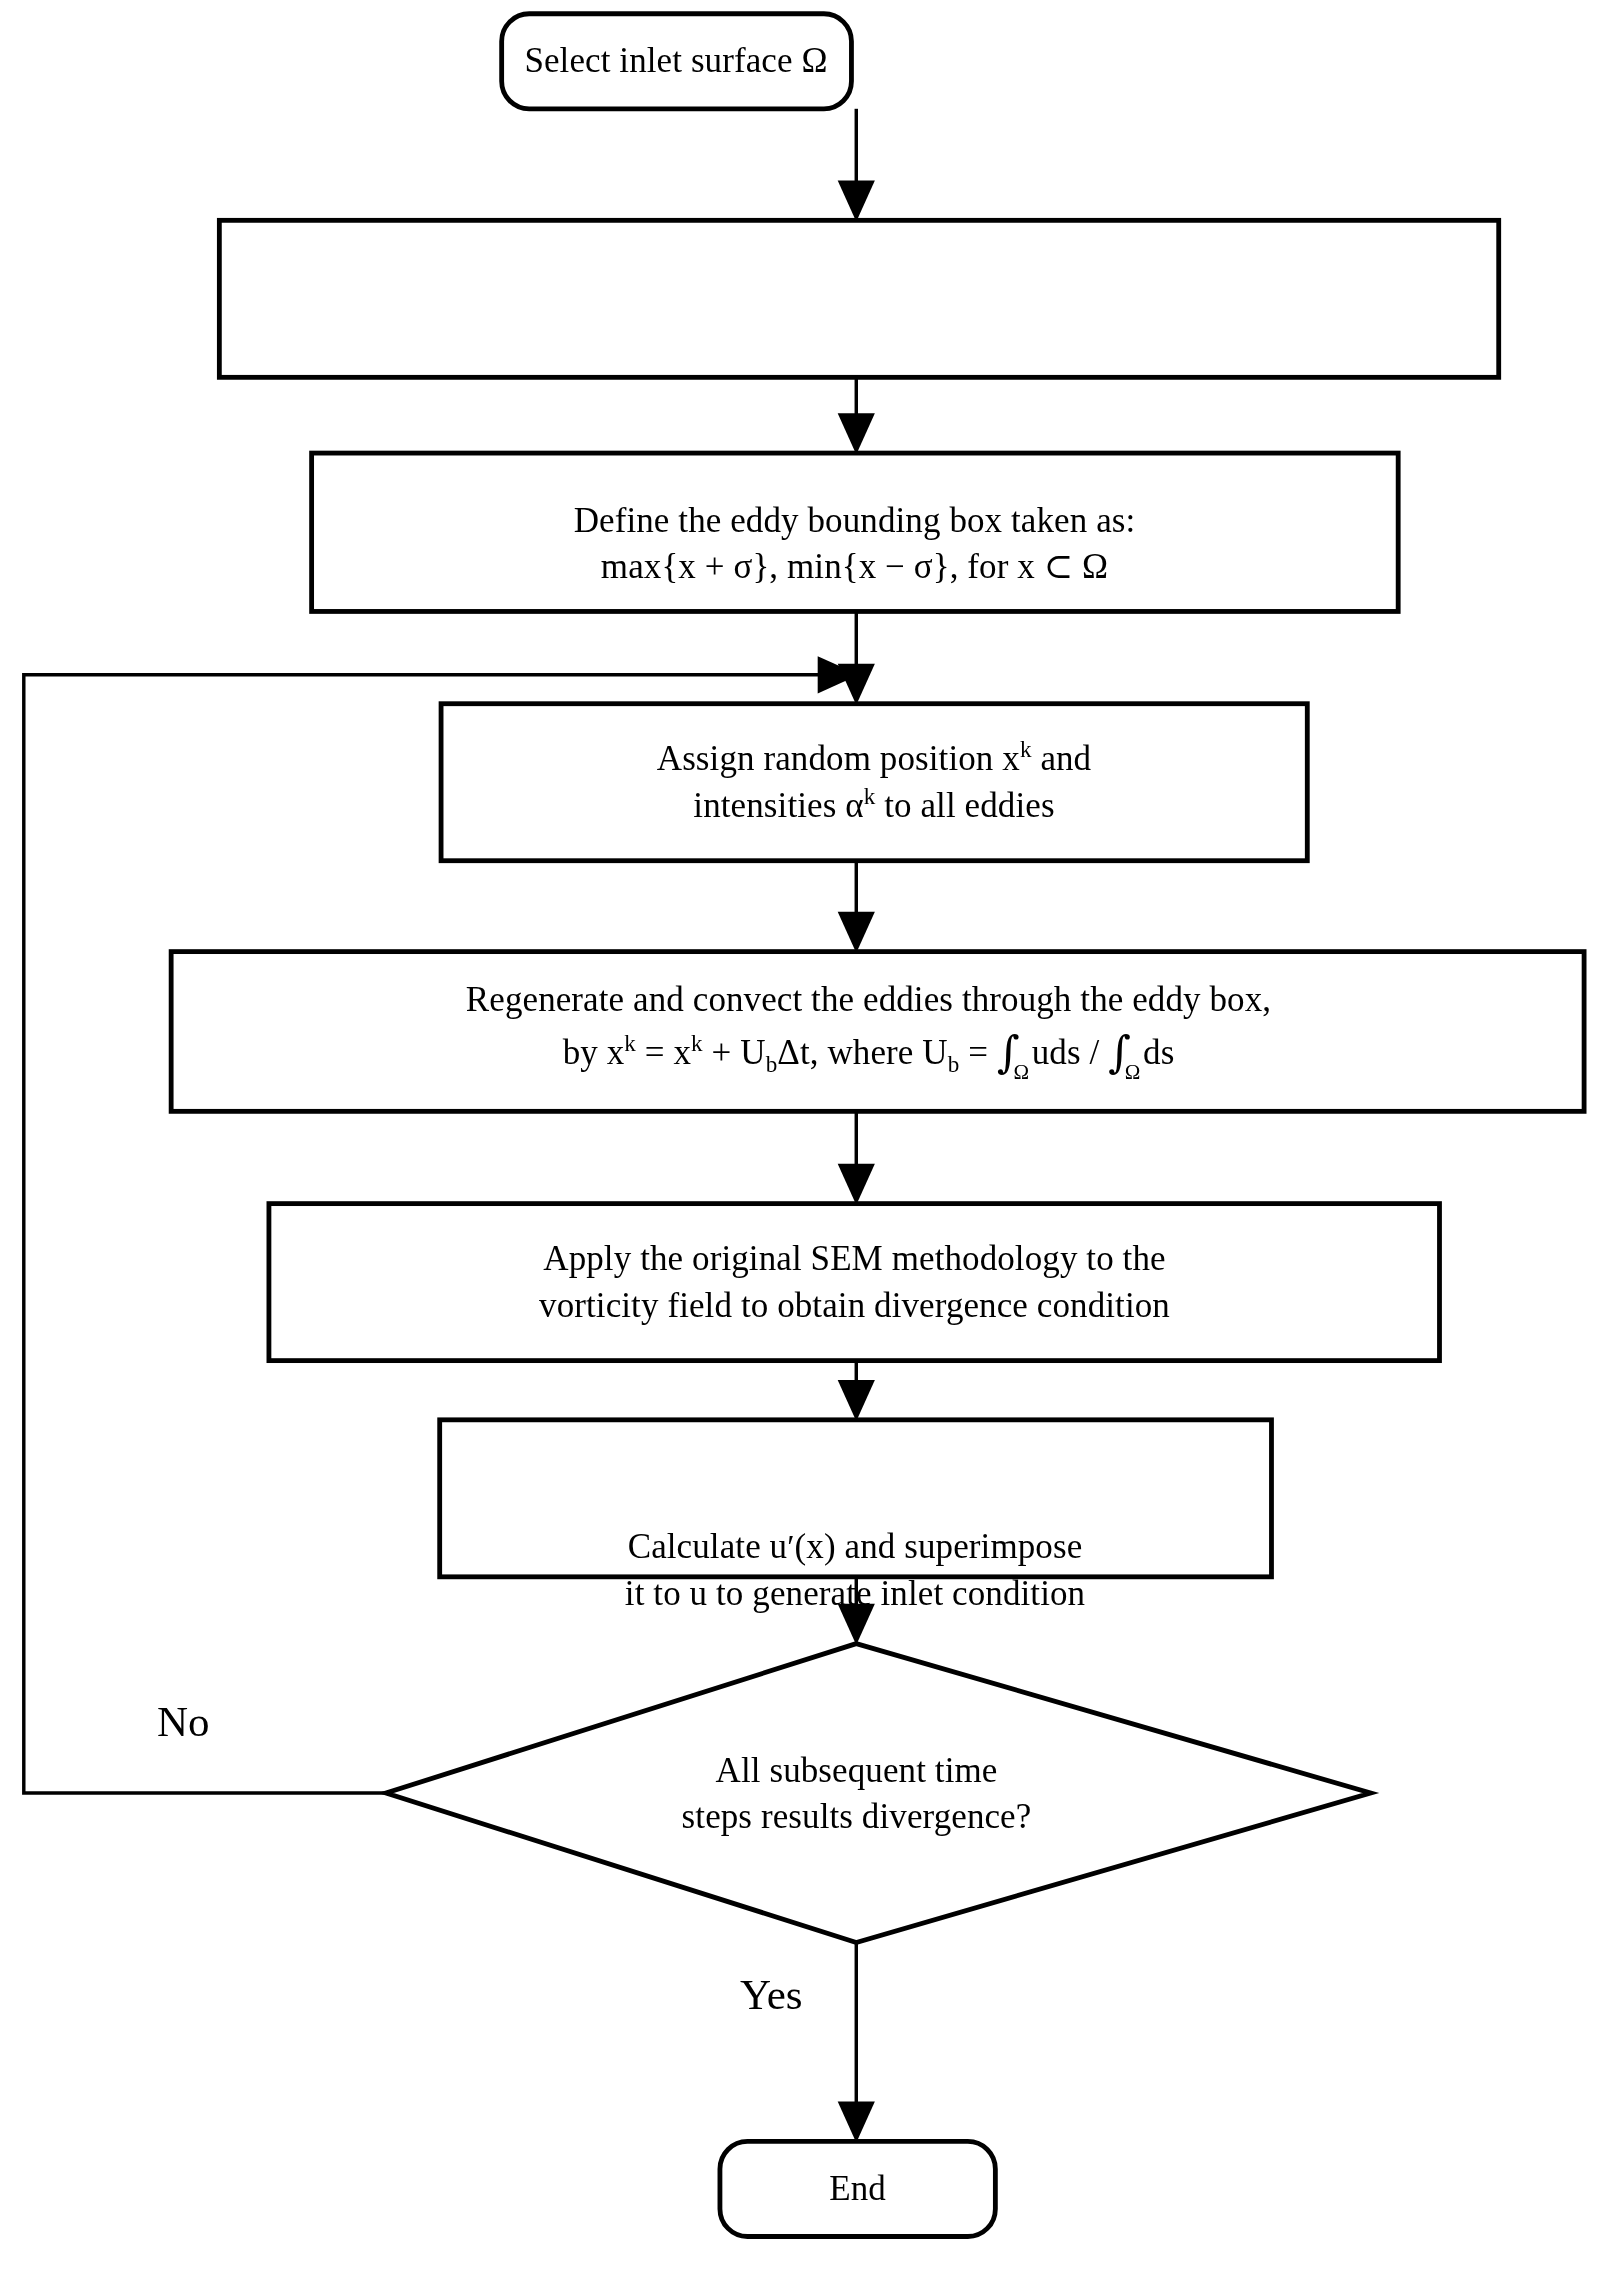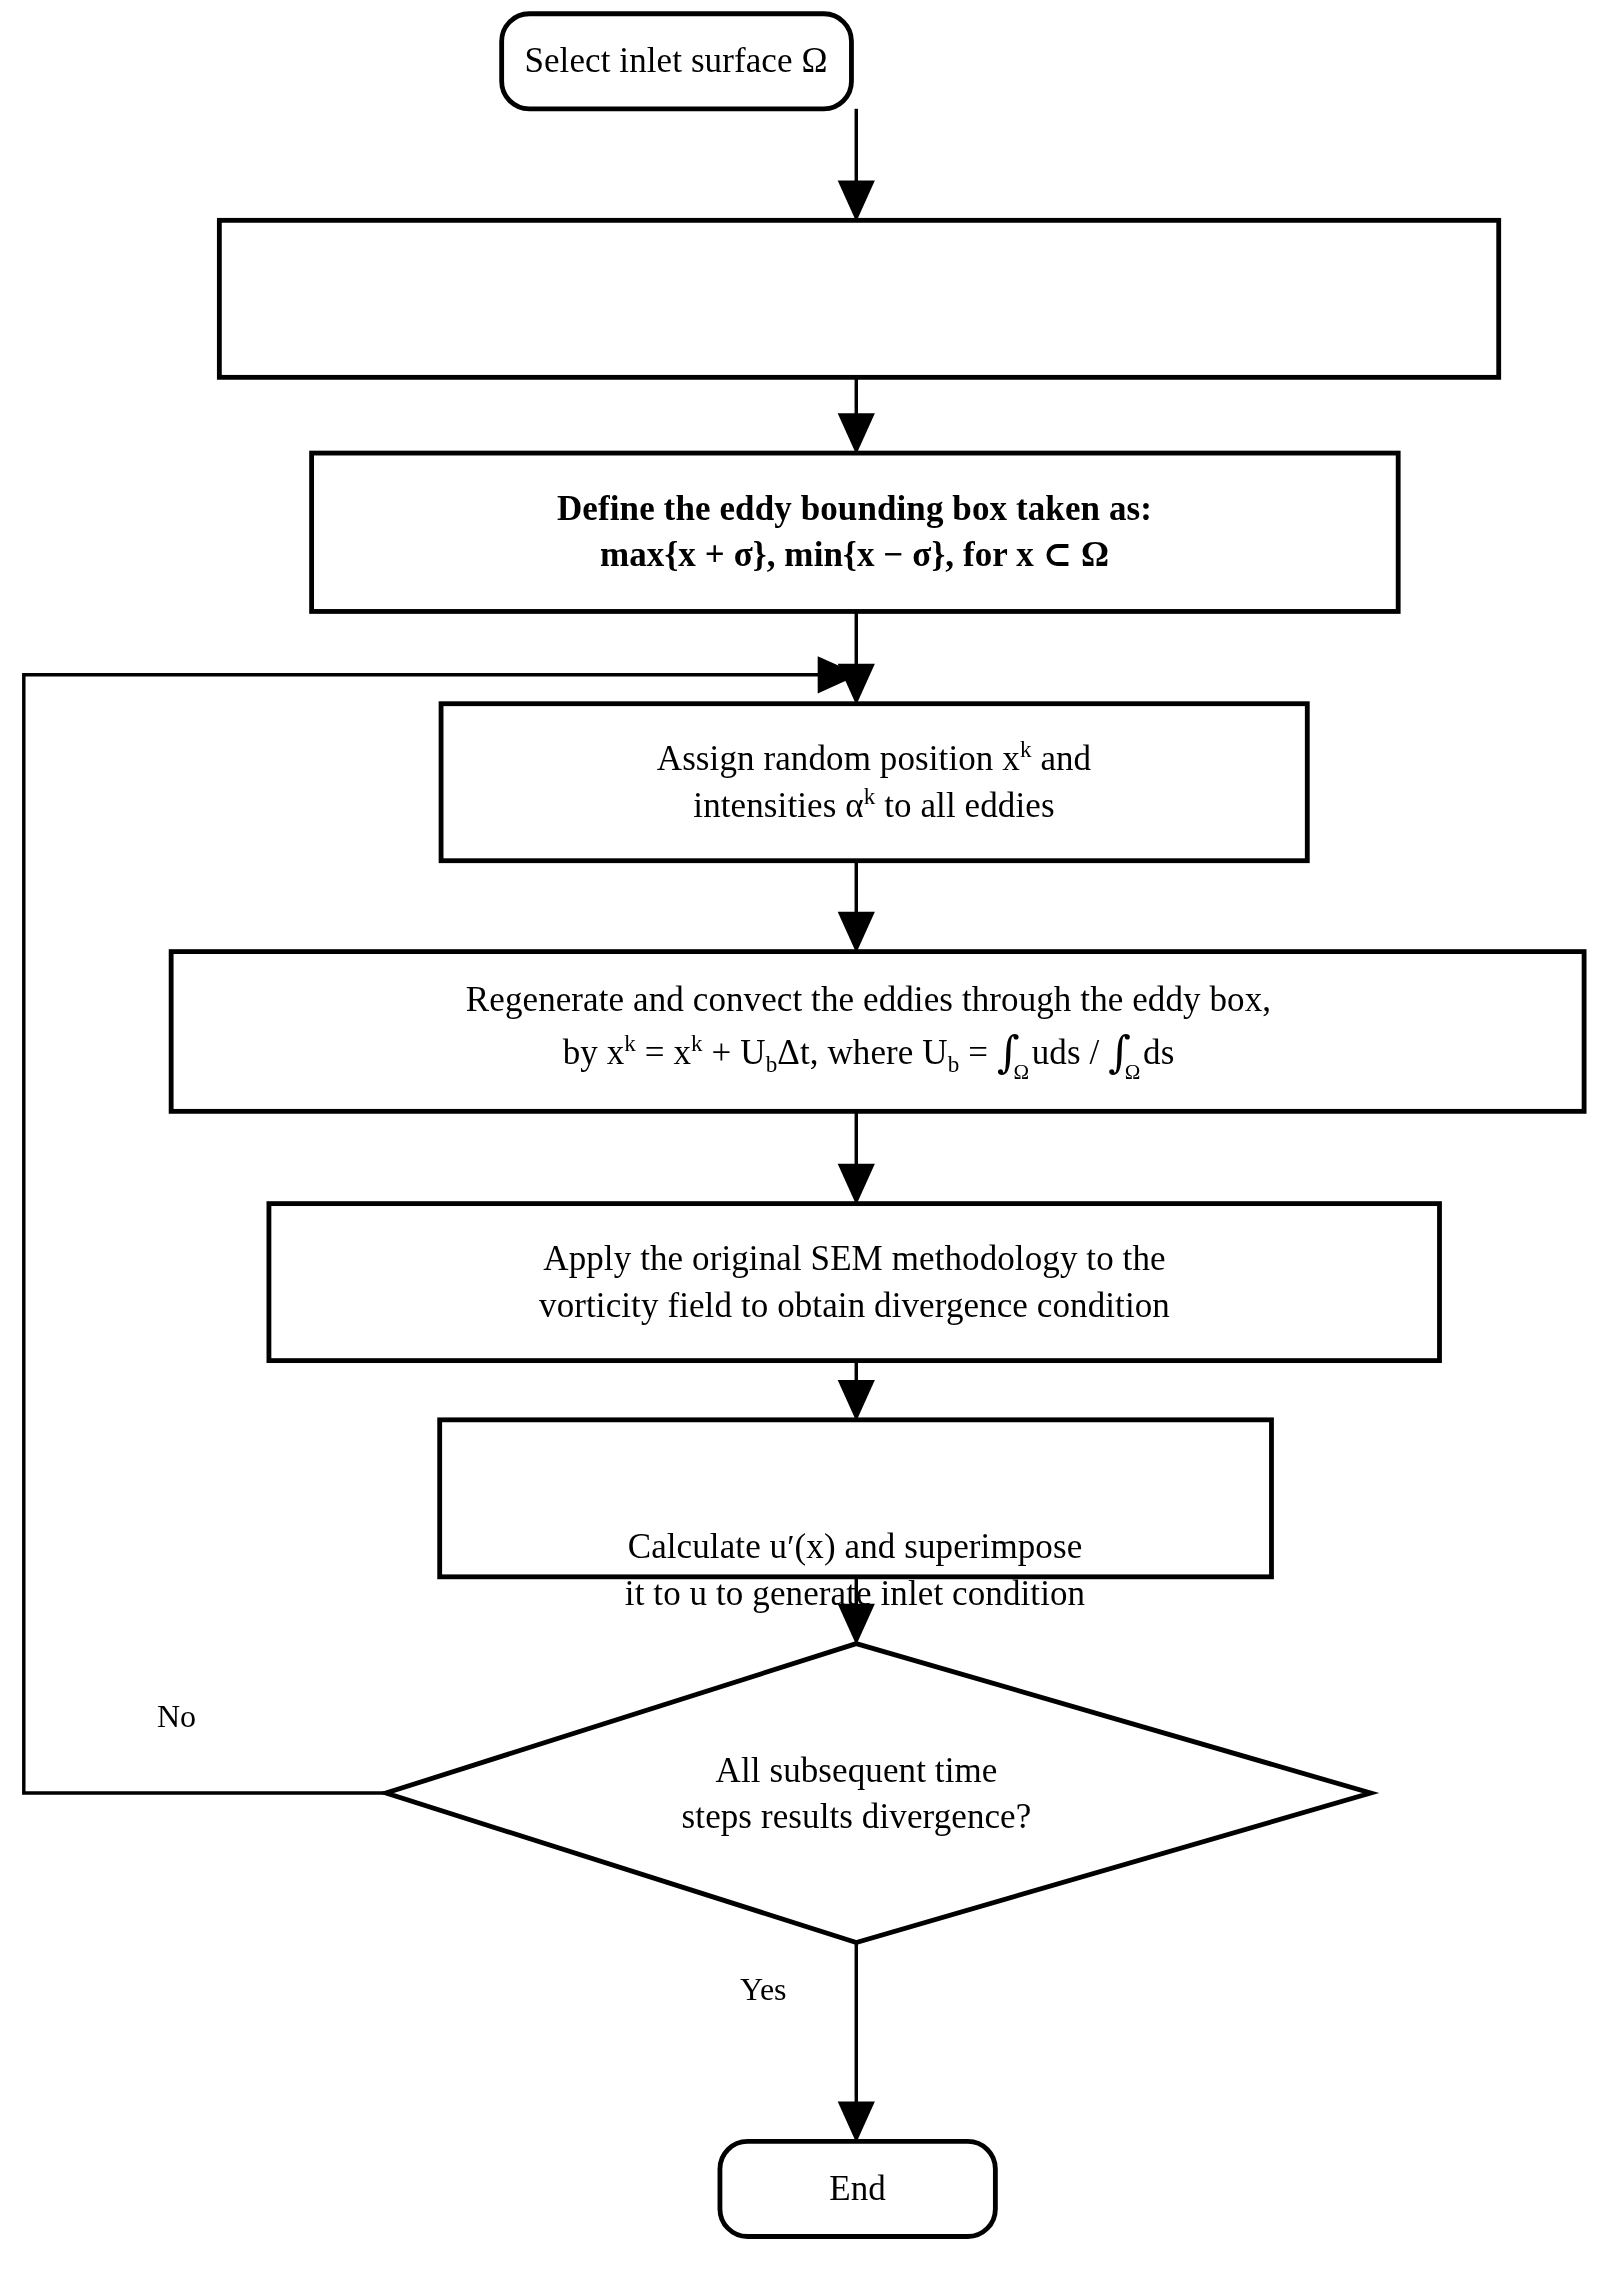--- a/index.html
+++ b/index.html
@@ -52,21 +52,21 @@
     font-size: 35px;
     line-height: 1.32;
     letter-spacing: 0.1px;
     pointer-events: none;
     white-space: nowrap;
   }
   .node-label .ln { display: block; }
   .edge-label {
     position: absolute;
     color: #000000;
-    font-size: 32px;
+    font-size: 43px;
     line-height: 1;
   }
   sup { font-size: 0.66em; vertical-align: super; line-height: 0; }
   sub { font-size: 0.66em; vertical-align: sub; line-height: 0; }
   .intg {
     font-size: 1.25em;
     font-family: "DejaVu Serif", serif;
     vertical-align: -0.08em;
   }
   .intsub {
@@ -146,21 +146,21 @@
       <line class="connector" x1="1243" y1="2821" x2="1243" y2="3080"></line>
       <polygon class="arrow-head" points="1243,3112 1216,3052 1270,3052"></polygon>
     </g>
   </svg>
 
   <div class="node-label" style="left:501px; top:13.8px; width:350px; height:95px;">
     <span class="ln">Select inlet surface Ω</span>
   </div>
 
 
-  <div class="node-label" style="left:311px; top:453px; width:1087px; height:158px;font-weight:bold;">
+  <div class="node-label" style="left:311px; top:465px; width:1087px; height:158px;">
     <span class="ln">Define the eddy bounding box taken as:</span>
     <span class="ln">max{x + σ}, min{x − σ}, for x ⊂  Ω</span>
   </div>
 
   <div class="node-label" style="left:441px; top:704px; width:866px; height:157px;">
     <span class="ln">Assign random position x<sup>k</sup> and</span>
     <span class="ln">intensities α<sup>k</sup> to all eddies</span>
   </div>
 
   <div class="node-label" style="left:162px; top:952px; width:1413px; height:160px;">

